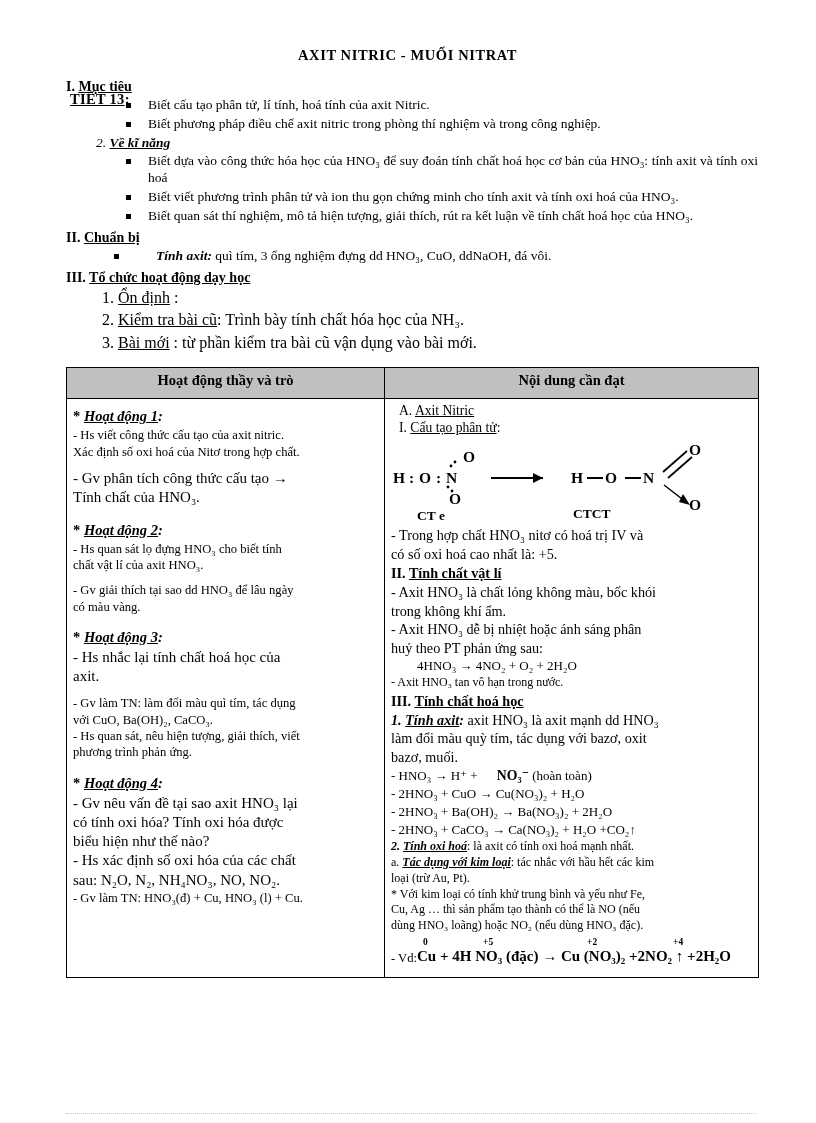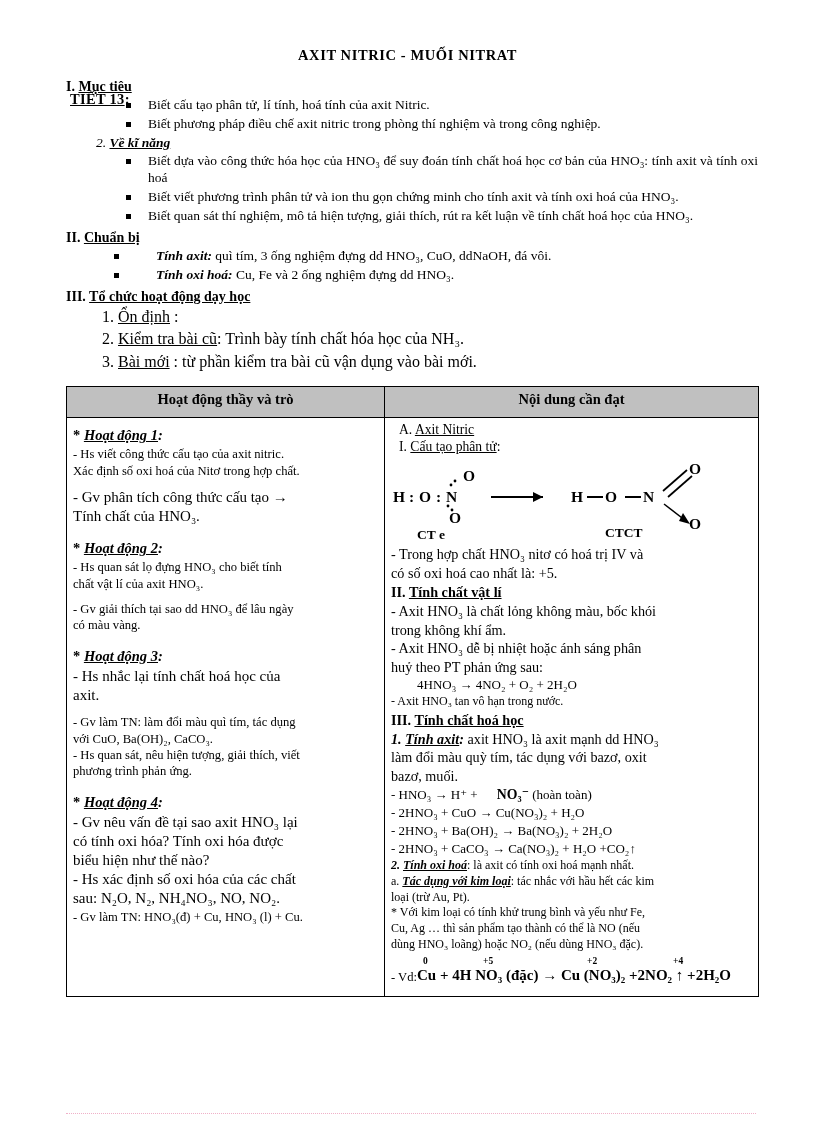--- a/index.html
+++ b/index.html
@@ -254,21 +254,20 @@
       <li><span>Biết dựa vào công thức hóa học của HNO₃ để suy đoán tính  chất hoá học cơ bản của HNO₃: tính  axit và tính  oxi hoá</span></li>
       <li><span>Biết viết phương trình  phân tử và ion  thu gọn chứng minh  cho tính  axit và tính  oxi hoá của HNO₃.</span></li>
       <li><span>Biết quan sát thí nghiệm,  mô tả hiện  tượng, giải  thích,  rút ra kết luận  về tính  chất hoá học của HNO₃.</span></li>
     </ul>
   </div>
 
   <div class="sec">
     <div class="sec-head"><span>II.</span> <span class="ul">Chuẩn bị</span></div>
     <ul class="bullets tight">
       <li><span class="bi"><span>Tính axit:</span></span><span> quì tím,  3 ống nghiệm   đựng dd HNO₃, CuO, ddNaOH, đá vôi.</span></li>
-      <li><span class="bi"><span>Tính oxi hoá:</span></span><span> Cu, Fe và 2 ống nghiệm   đựng dd HNO₃.</span></li>
     </ul>
   </div>
 
   <div class="sec">
     <div class="sec-head"><span>III.</span> <span class="ul">Tổ chức hoạt động dạy học</span></div>
     <div class="lvl1-plain"><span>1.</span> <span class="ul">Ổn định</span><span> :</span></div>
     <div class="lvl1-plain"><span>2.</span> <span class="ul">Kiểm tra bài cũ</span><span>: Trình  bày tính  chất hóa học của NH₃.</span></div>
     <div class="lvl1-plain"><span>3.</span> <span class="ul">Bài mới</span><span> : từ phần kiểm  tra bài cũ vận dụng vào bài mới.</span></div>
   </div>
 
@@ -357,21 +356,21 @@
             <span class="at" style="left:55px; top:31px;">N</span>
             <span class="at" style="left:72px; top:10px;">O</span>
             <span class="at" style="left:58px; top:52px;">O</span>
             <span class="lbl" style="left:26px; top:70px;">CT e</span>
 
             <span class="at" style="left:180px; top:31px;">H</span>
             <span class="at" style="left:214px; top:31px;">O</span>
             <span class="at" style="left:252px; top:31px;">N</span>
             <span class="at" style="left:298px; top:3px;">O</span>
             <span class="at" style="left:298px; top:58px;">O</span>
-            <span class="lbl" style="left:182px; top:68px;margin-left:32px;">CTCT</span>
+            <span class="lbl" style="left:182px; top:68px;">CTCT</span>
           </div>
 
           <div class="r-big">- Trong hợp chất HNO₃ nitơ có hoá trị IV và</div>
           <div class="r-big">có số oxi hoá cao nhất là:  +5.</div>
 
           <div class="r-head-b"><span>II.</span> <span class="ul">Tính chất vật lí</span></div>
           <div class="r-big">- Axit  HNO₃ là chất lỏng không màu, bốc khói</div>
           <div class="r-big">trong không khí ẩm.</div>
           <div class="r-big">- Axit  HNO₃ dễ bị nhiệt hoặc ánh sáng phân</div>
           <div class="r-big">huỷ theo PT phản ứng sau:</div>

